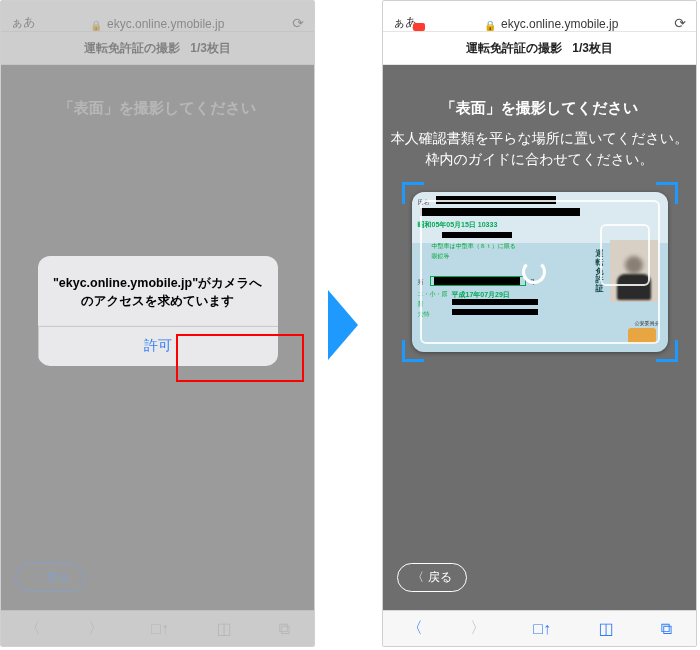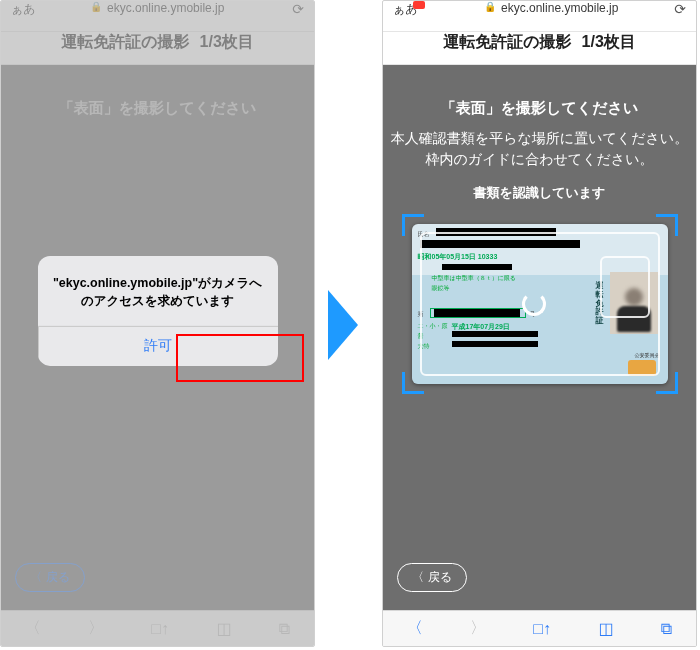--- a/index.html
+++ b/index.html
@@ -9,27 +9,27 @@
     --ios-border:#c7c7c7;
     --corner-blue:#1e9aff;
     --card-blue:#b9d7e3;
   }
   *{box-sizing:border-box}
   body{margin:0;font-family:-apple-system,Helvetica,Arial,sans-serif;background:#fff;width:700px;height:650px;position:relative;display:flex}
   .phone{width:315px;height:647px;border:1px solid #d0d0d0;border-radius:2px;overflow:hidden;position:relative;background:#fff;display:flex;flex-direction:column}
   .phone.left{margin-right:2px}
   .phone.right{margin-left:2px}
   
-  .browser{height:30px;display:flex;align-items:flex-start;justify-content:center;position:relative;font-size:12px;color:#3a3a3a}
+  .browser{height:30px;display:flex;align-items:flex-end;justify-content:center;position:relative;font-size:12px;color:#3a3a3a}
   .browser .aa{position:absolute;left:10px;font-size:12px;color:#333}
   .browser .rec{position:absolute;left:30px;width:12px;height:8px;background:#ff3a30;border-radius:2px}
   .browser .lock{margin-right:4px;font-size:10px}
   .browser .refresh{position:absolute;right:10px;font-size:14px;color:#555}
   
-  .pagehead{height:34px;background:#fff;border-top:1px solid #e5e5e5;border-bottom:1px solid #e5e5e5;display:flex;align-items:flex-start;justify-content:center;font-size:16px;font-weight:600;color:#222}
+  .pagehead{height:34px;background:#fff;border-top:1px solid #e5e5e5;border-bottom:1px solid #e5e5e5;display:flex;align-items:center;justify-content:center;font-size:12px;font-weight:600;color:#222}
   
   .main{flex:1;background:var(--greybg);position:relative;color:#fff;display:flex;flex-direction:column;align-items:center;padding-top:34px}
   .main .t1{font-size:15px;font-weight:600}
   .main .t2{font-size:14px;margin-top:10px;text-align:center;line-height:1.5}
   .main .t3{font-size:13px;font-weight:600;margin-top:14px}
   .back-btn{position:absolute;left:14px;bottom:18px;border:1.5px solid #fff;border-radius:16px;padding:5px 14px;font-size:12px;display:flex;align-items:center;gap:4px;color:#fff}
   .left .back-btn{border-color:#2f7cf6;color:#2f7cf6}
   
   .bottombar{height:36px;border-top:1px solid #d7d7d7;display:flex;align-items:center;justify-content:space-around;background:#f7f7f7}
   .bottombar .ic{color:#2f7cf6;font-size:16px}
@@ -45,21 +45,21 @@
   .redbox{position:absolute;border:2px solid #ff0000;width:128px;height:48px;left:175px;top:333px;pointer-events:none}
   
   .arrow{position:absolute;left:328px;top:290px;width:0;height:0;border-top:35px solid transparent;border-bottom:35px solid transparent;border-left:30px solid #1e9aff}
   
   .cam{position:relative;margin-top:12px;width:276px;height:180px}
   .corner{position:absolute;width:22px;height:22px;border:3px solid var(--corner-blue)}
   .corner.tl{top:0;left:0;border-right:none;border-bottom:none}
   .corner.tr{top:0;right:0;border-left:none;border-bottom:none}
   .corner.bl{bottom:0;left:0;border-right:none;border-top:none}
   .corner.br{bottom:0;right:0;border-left:none;border-top:none}
-  .card{position:absolute;top:10px;left:10px;right:10px;bottom:10px;border-radius:6px;background:linear-gradient(180deg,#dbe9f0 0 32%, #bcd9e6 32% 100%);overflow:hidden;box-shadow:0 1px 4px rgba(0,0,0,.4)}
+  .card{position:absolute;top:10px;left:10px;right:10px;bottom:10px;border-radius:12px;background:linear-gradient(180deg,#dbe9f0 0 32%, #bcd9e6 32% 100%);overflow:hidden;box-shadow:0 1px 4px rgba(0,0,0,.4)}
   .card .row{position:absolute;left:8px;height:8px;background:#000}
   .card .labelrow{position:absolute;left:6px;font-size:6px;color:#444}
   .card .photo{position:absolute;right:10px;top:48px;width:48px;height:62px;background:#d8d0c4}
   .card .photo::before{content:"";position:absolute;left:50%;top:16px;transform:translateX(-50%);width:18px;height:18px;border-radius:50%;background:#8a7f74;filter:blur(2px)}
   .card .photo::after{content:"";position:absolute;left:50%;bottom:2px;transform:translateX(-50%);width:34px;height:26px;border-radius:8px 8px 2px 2px;background:#2a2a2a;filter:blur(1px)}
   .card .badge{position:absolute;right:12px;bottom:8px;width:28px;height:16px;background:#e8a642;border-radius:3px}
   .card .runten{position:absolute;right:62px;top:58px;width:10px;font-size:8px;color:#144;line-height:1.1;font-weight:600}
   .card .spinner{position:absolute;left:48%;top:50%;width:24px;height:24px;border:3px solid #fff;border-top-color:transparent;border-radius:50%;transform:translate(-50%,-50%)}
   .card .guide{position:absolute;inset:8px;border:2px solid rgba(255,255,255,.85);border-radius:6px;pointer-events:none}
   .card .guide::after{content:"";position:absolute;right:8px;top:22px;width:46px;height:58px;border:2px solid rgba(255,255,255,.85);border-radius:6px}
@@ -122,21 +122,20 @@
     <span>運転免許証の撮影</span>
     <span style="width:10px"></span>
     <span>1/3枚目</span>
   </div>
   <div class="main">
     <div class="t1">「表面」を撮影してください</div>
     <div class="t2">
       <span>本人確認書類を平らな場所に置いてください。</span><br>
       <span>枠内のガイドに合わせてください。</span>
     </div>
-    <div class="t3">書類を認識しています</div>
 
     <div class="cam">
       <div class="corner tl"></div>
       <div class="corner tr"></div>
       <div class="corner bl"></div>
       <div class="corner br"></div>
       <div class="card">
         <span class="labelrow" style="top:6px">氏名</span>
         <div class="row" style="top:4px;left:24px;width:120px"></div>
         <div class="row" style="top:16px;width:160px"></div>

